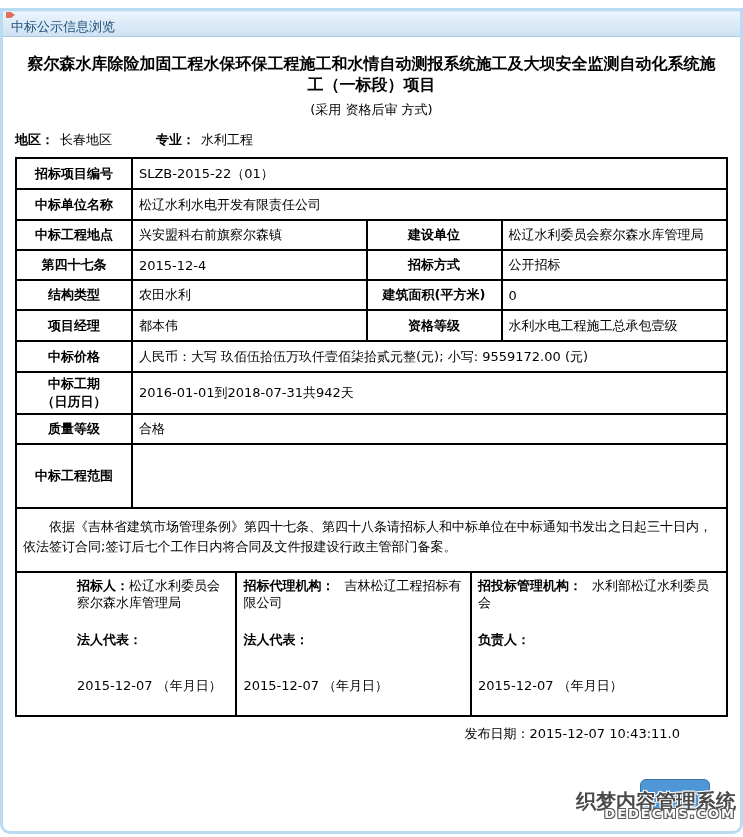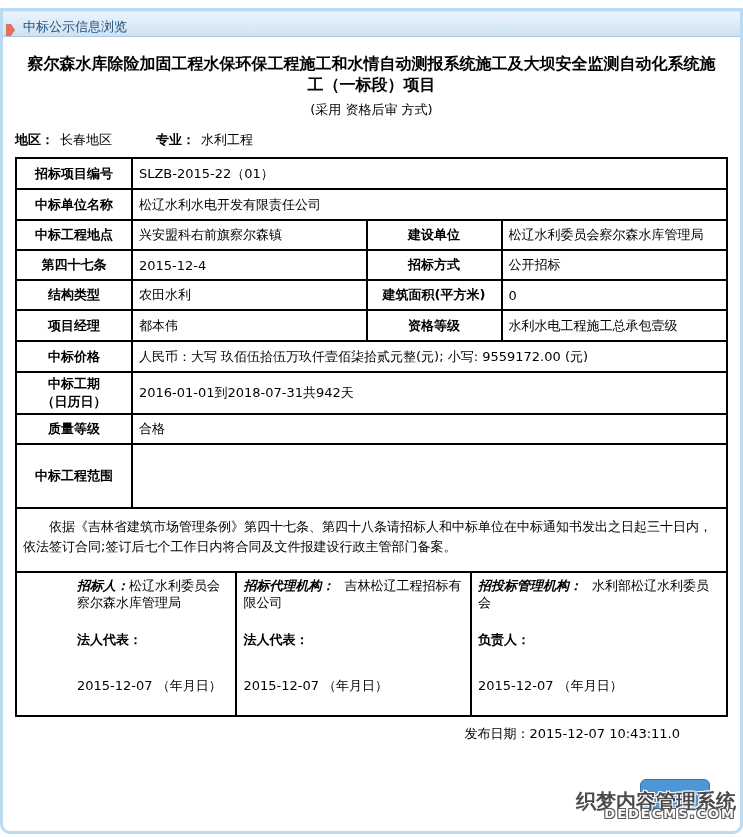--- a/index.html
+++ b/index.html
@@ -11,21 +11,21 @@
     border-radius:0 0 10px 10px;
     position:relative;
     box-sizing:border-box;
   }
   
   .topbar {
     height:24px;
     background:linear-gradient(#eaf4fc,#cfe2f3);
     border-top:1px solid #dceefb;
     border-bottom:1px solid #a9c9e2;
-    display:flex; align-items:flex-end;
+    display:flex; align-items:flex-start;flex-direction:column;
   }
   .arrow-icon {
     width:9px; height:12px; margin-left:3px;
     background:#e0715a;
     clip-path:polygon(0 0,55% 0,100% 50%,55% 100%,0 100%);
   }
   .topbar-title { margin-left:8px; font-size:13px; color:#1f4e79; }
 
   .content { padding:0 12px; }
 
@@ -58,21 +58,21 @@
   tr.h38 { height:38px; }
   tr.h64 { height:64px; }
   td.clause-cell { padding:8px 6px 14px 6px; }
   .clause-text { margin:0; text-indent:2em; line-height:20px; word-break:break-all; }
 
   
   table.sign { margin-top:-2px; }
   table.sign td { height:134px; vertical-align:top; padding:4px 6px; word-break:break-all; }
   table.sign td.c1 { padding-left:60px; }
   .org { min-height:54px; line-height:17px; }
-  .org .b { font-weight:bold;font-style:italic; }
+  .org .b { font-weight:bold; }
   .org .sp { margin-left:10px; }
   .rep { font-weight:bold; height:46px; line-height:17px; }
   .sdate { text-align:left; padding-right:6px; }
   td.c3 .sdate { padding-right:56px; }
 
   .publish {
     text-align:right; font-size:13px;
     margin-top:8px; padding-right:48px;
   }
 

